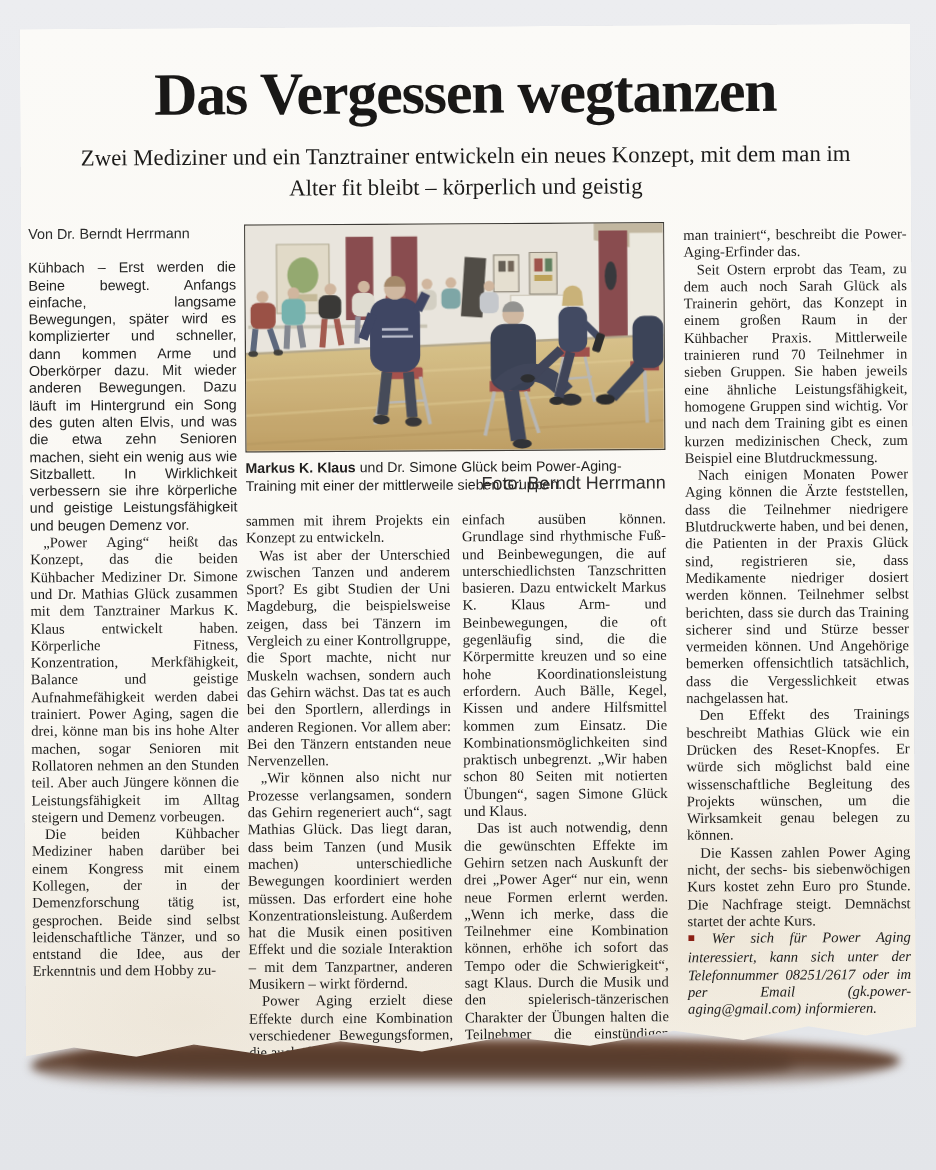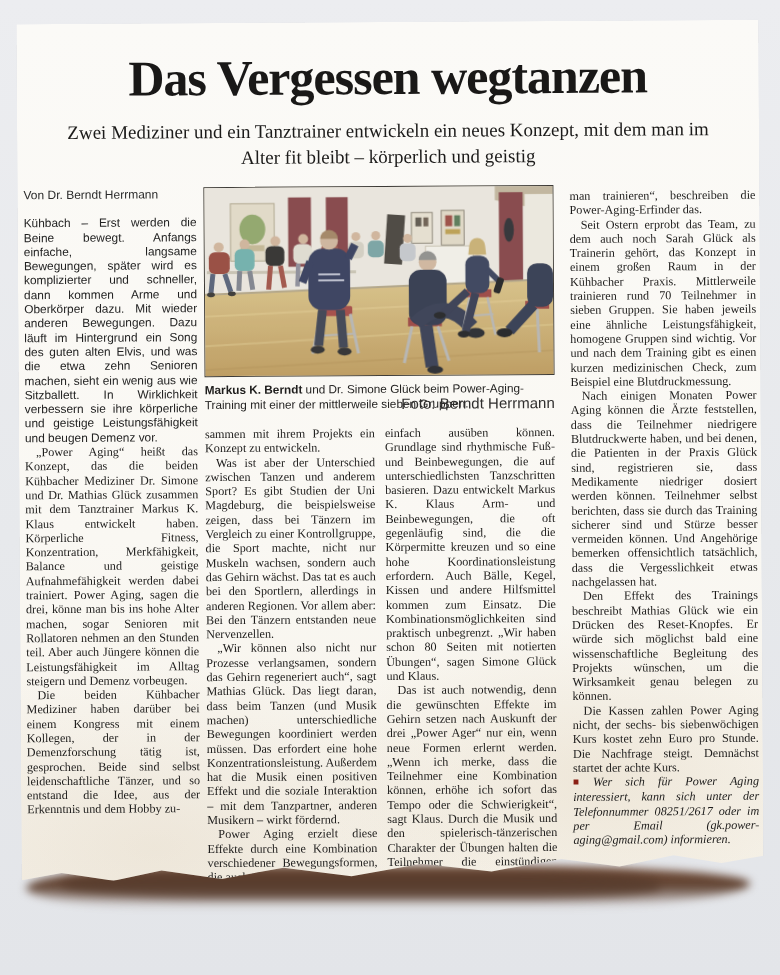--- a/index.html
+++ b/index.html
@@ -199,38 +199,38 @@
         <path d="M334,124 L336,168" stroke="#b9b9b9" stroke-width="3"></path>
         <rect x="324" y="78" width="26" height="44" rx="10" fill="#283352"></rect>
         <path d="M330,120 L306,146" stroke="#283352" stroke-width="11"></path>
         <ellipse cx="301" cy="148" rx="8" ry="4.5" fill="#15171d"></ellipse>
 
         <rect x="0" y="0" width="350" height="190" fill="#e8d9b8" opacity="0.08"></rect>
       </svg>
     </div>
 
     <div class="caption">
-      <span class="cap-bold">Markus K. Berndt</span><span> und Dr. Simone Glück beim Power-Aging-Training mit einer der mittlerweile sieben Gruppen.</span>
+      <span class="cap-bold">Markus K. Klaus</span><span> und Dr. Simone Glück beim Power-Aging-Training mit einer der mittlerweile sieben Gruppen.</span>
       <span class="credit">Foto: Berndt Herrmann</span>
     </div>
 
     <div class="col col2">
       <p>sammen mit ihrem Projekts ein Konzept zu entwickeln.</p>
       <p class="ind">Was ist aber der Unterschied zwischen Tanzen und anderem Sport? Es gibt Studien der Uni Magdeburg, die beispielsweise zeigen, dass bei Tänzern im Vergleich zu einer Kontrollgruppe, die Sport machte, nicht nur Muskeln wachsen, sondern auch das Gehirn wächst. Das tat es auch bei den Sportlern, allerdings in anderen Regionen. Vor allem aber: Bei den Tänzern entstanden neue Nervenzellen.</p>
       <p class="ind">„Wir können also nicht nur Prozesse verlangsamen, sondern das Gehirn regeneriert auch“, sagt Mathias Glück. Das liegt daran, dass beim Tanzen (und Musik machen) unterschiedliche Bewegungen koordiniert werden müssen. Das erfordert eine hohe Konzentrationsleistung. Außerdem hat die Musik einen positiven Effekt und die soziale Interaktion – mit dem Tanzpartner, anderen Musikern – wirkt fördernd.</p>
       <p class="ind">Power Aging erzielt diese Effekte durch eine Kombination verschiedener Bewegungsformen, die auch ältere Menschen</p>
     </div>
 
     <div class="col col3">
       <p>einfach ausüben können. Grundlage sind rhythmische Fuß- und Beinbewegungen, die auf unterschiedlichsten Tanzschritten basieren. Dazu entwickelt Markus K. Klaus Arm- und Beinbewegungen, die oft gegenläufig sind, die die Körpermitte kreuzen und so eine hohe Koordinationsleistung erfordern. Auch Bälle, Kegel, Kissen und andere Hilfsmittel kommen zum Einsatz. Die Kombinationsmöglichkeiten sind praktisch unbegrenzt. „Wir haben schon 80 Seiten mit notierten Übungen“, sagen Simone Glück und Klaus.</p>
       <p class="ind">Das ist auch notwendig, denn die gewünschten Effekte im Gehirn setzen nach Auskunft der drei „Power Ager“ nur ein, wenn neue Formen erlernt werden. „Wenn ich merke, dass die Teilnehmer eine Kombination können, erhöhe ich sofort das Tempo oder die Schwierigkeit“, sagt Klaus. Durch die Musik und den spielerisch-tänzerischen Charakter der Übungen halten die Teilnehmer die einstündigen Kurse gut durch, obwohl das Training durchaus fordernd ist. „Man trainiert, ohne dass man merkt, dass</p>
     </div>
 
     <div class="col col4">
-      <p>man trainieren“, beschreiben die Power-Aging-Erfinder das.</p>
+      <p>man trainiert“, beschreibt die Power-Aging-Erfinder das.</p>
       <p class="ind">Seit Ostern erprobt das Team, zu dem auch noch Sarah Glück als Trainerin gehört, das Konzept in einem großen Raum in der Kühbacher Praxis. Mittlerweile trainieren rund 70 Teilnehmer in sieben Gruppen. Sie haben jeweils eine ähnliche Leistungsfähigkeit, homogene Gruppen sind wichtig. Vor und nach dem Training gibt es einen kurzen medizinischen Check, zum Beispiel eine Blutdruckmessung.</p>
       <p class="ind">Nach einigen Monaten Power Aging können die Ärzte feststellen, dass die Teilnehmer niedrigere Blutdruckwerte haben, und bei denen, die Patienten in der Praxis Glück sind, registrieren sie, dass Medikamente niedriger dosiert werden können. Teilnehmer selbst berichten, dass sie durch das Training sicherer sind und Stürze besser vermeiden können. Und Angehörige bemerken offensichtlich tatsächlich, dass die Vergesslichkeit etwas nachgelassen hat.</p>
       <p class="ind">Den Effekt des Trainings beschreibt Mathias Glück wie ein Drücken des Reset-Knopfes. Er würde sich möglichst bald eine wissenschaftliche Begleitung des Projekts wünschen, um die Wirksamkeit genau belegen zu können.</p>
       <p class="ind">Die Kassen zahlen Power Aging nicht, der sechs- bis siebenwöchigen Kurs kostet zehn Euro pro Stunde. Die Nachfrage steigt. Demnächst startet der achte Kurs.</p>
       <p class="note"><span class="bullet">■</span><span>Wer sich für Power Aging interessiert, kann sich unter der Telefonnummer 08251/2617 oder im per Email (gk.power-aging@gmail.com) informieren.</span></p>
     </div>
 
   </div>
 </div>
 

